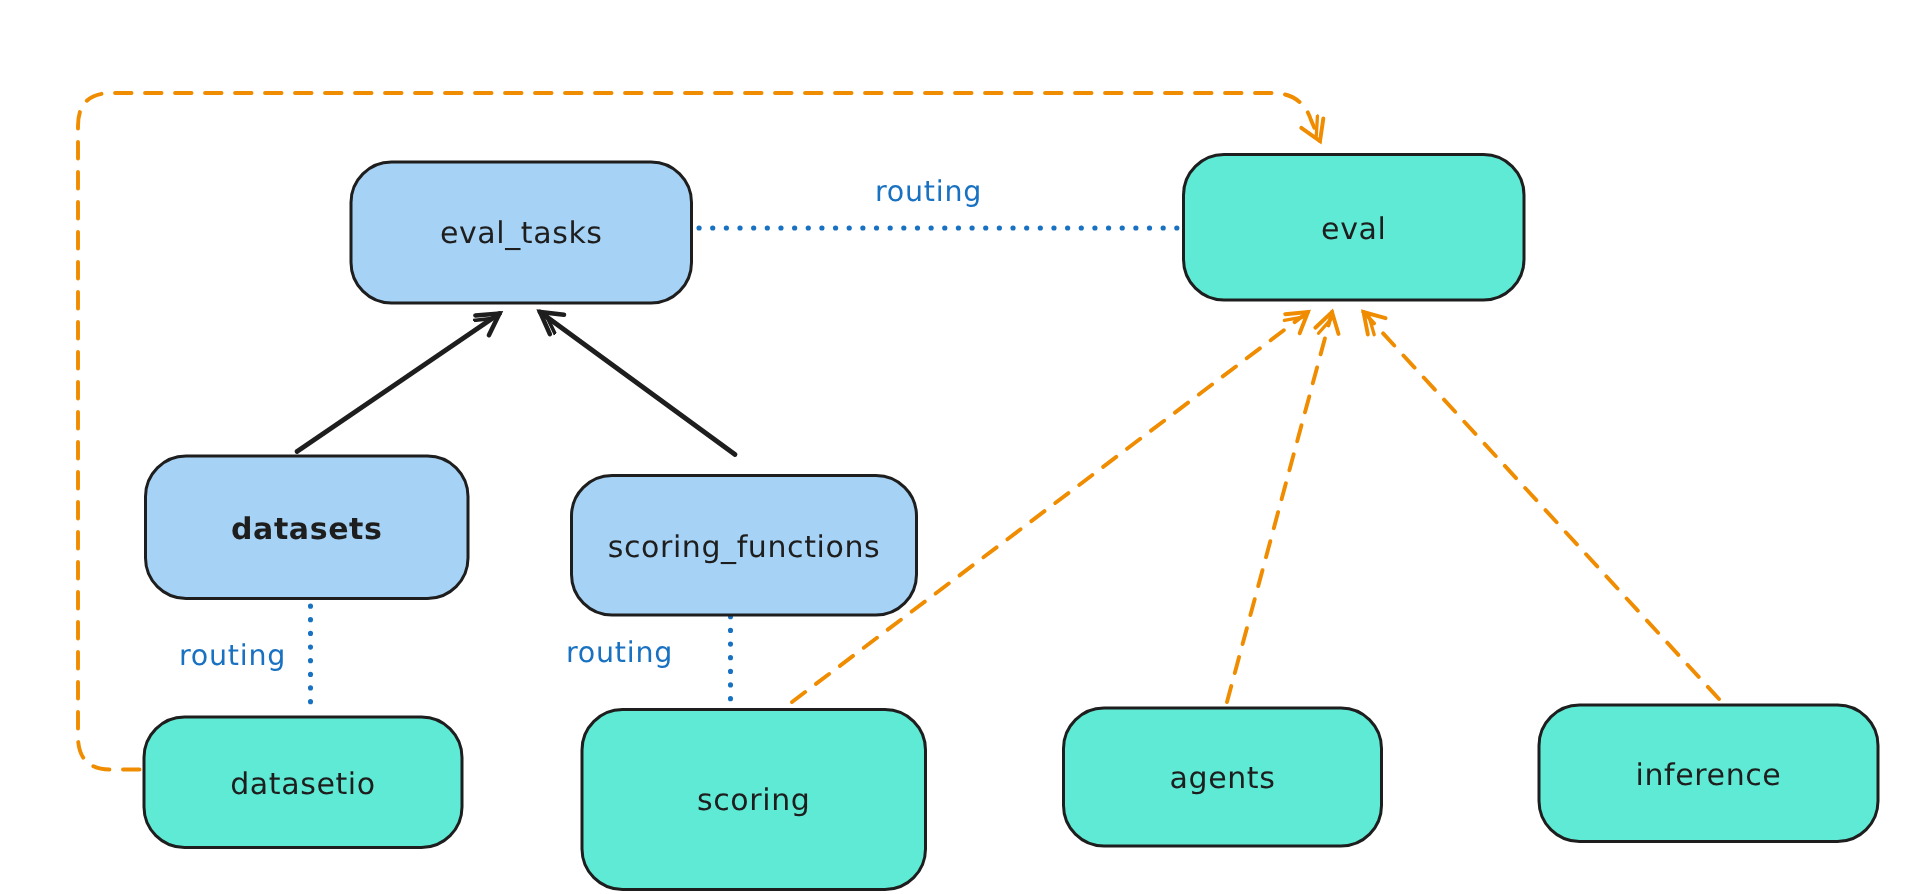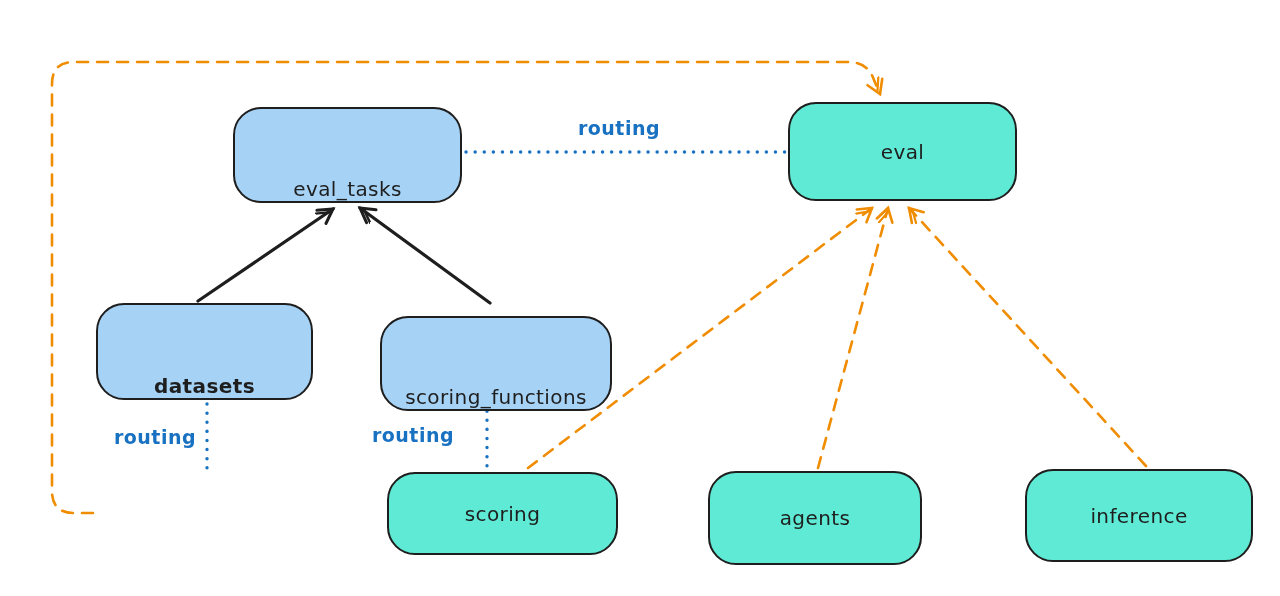--- a/index.html
+++ b/index.html
@@ -28,38 +28,38 @@
     border: 2.5px solid #1e1e1e;
     border-radius: 28px;
     display: flex;
     align-items: center;
     justify-content: center;
     font-size: 20px;
     color: #1e1e1e;
     letter-spacing: 0.4px;
     background: #ffffff;
   }
-  .node.blue  { background: #a6d2f5; align-items: flex-end; }
+  .node.blue  { background: #a6d2f5; }
   .node.green { background: #5eead4; }
 
   
   #node-eval-tasks        { left: 233px; top: 107px; width: 229px; height: 96px; }
   #node-eval              { left: 788px; top: 102px; width: 229px; height: 99px; }
   #node-datasets          { left:  96px; top: 303px; width: 217px; height: 97px; font-weight: bold; }
   #node-scoring-functions { left: 380px; top: 316px; width: 232px; height: 95px; }
   #node-datasetio         { left:  95px; top: 477px; width: 214px; height: 89px; }
-  #node-scoring           { left: 387px; top: 472px; width: 231px; height: 83px; }
+  #node-scoring           { left: 387px; top: 472px; width: 231px; height: 122px; }
   #node-agents            { left: 708px; top: 471px; width: 214px; height: 94px; }
   #node-inference         { left: 1025px; top: 469px; width: 228px; height: 93px; text-align: right; }
 
   .routing-label {
     position: absolute;
     color: #1971c2;
     font-size: 19px;
-    font-weight: 700;
+    font-weight: 400;
     letter-spacing: 0.5px;
     text-align: center;
     width: 110px;
   }
   #routing-label-top       { left: 564px; top: 117px; }
   #routing-label-datasetio { left: 100px; top: 426px; }
   #routing-label-scoring   { left: 358px; top: 424px; }
 </style>
 </head>
 <body>
@@ -97,20 +97,23 @@
   </div>
   <div class="node green" id="node-eval">
     <span>eval</span>
   </div>
   <div class="node blue" id="node-datasets">
     <span>datasets</span>
   </div>
   <div class="node blue" id="node-scoring-functions">
     <span>scoring_functions</span>
   </div>
+  <div class="node green" id="node-datasetio">
+    <span>datasetio</span>
+  </div>
   <div class="node green" id="node-scoring">
     <span>scoring</span>
   </div>
   <div class="node green" id="node-agents">
     <span>agents</span>
   </div>
   <div class="node green" id="node-inference">
     <span>inference</span>
   </div>
 

